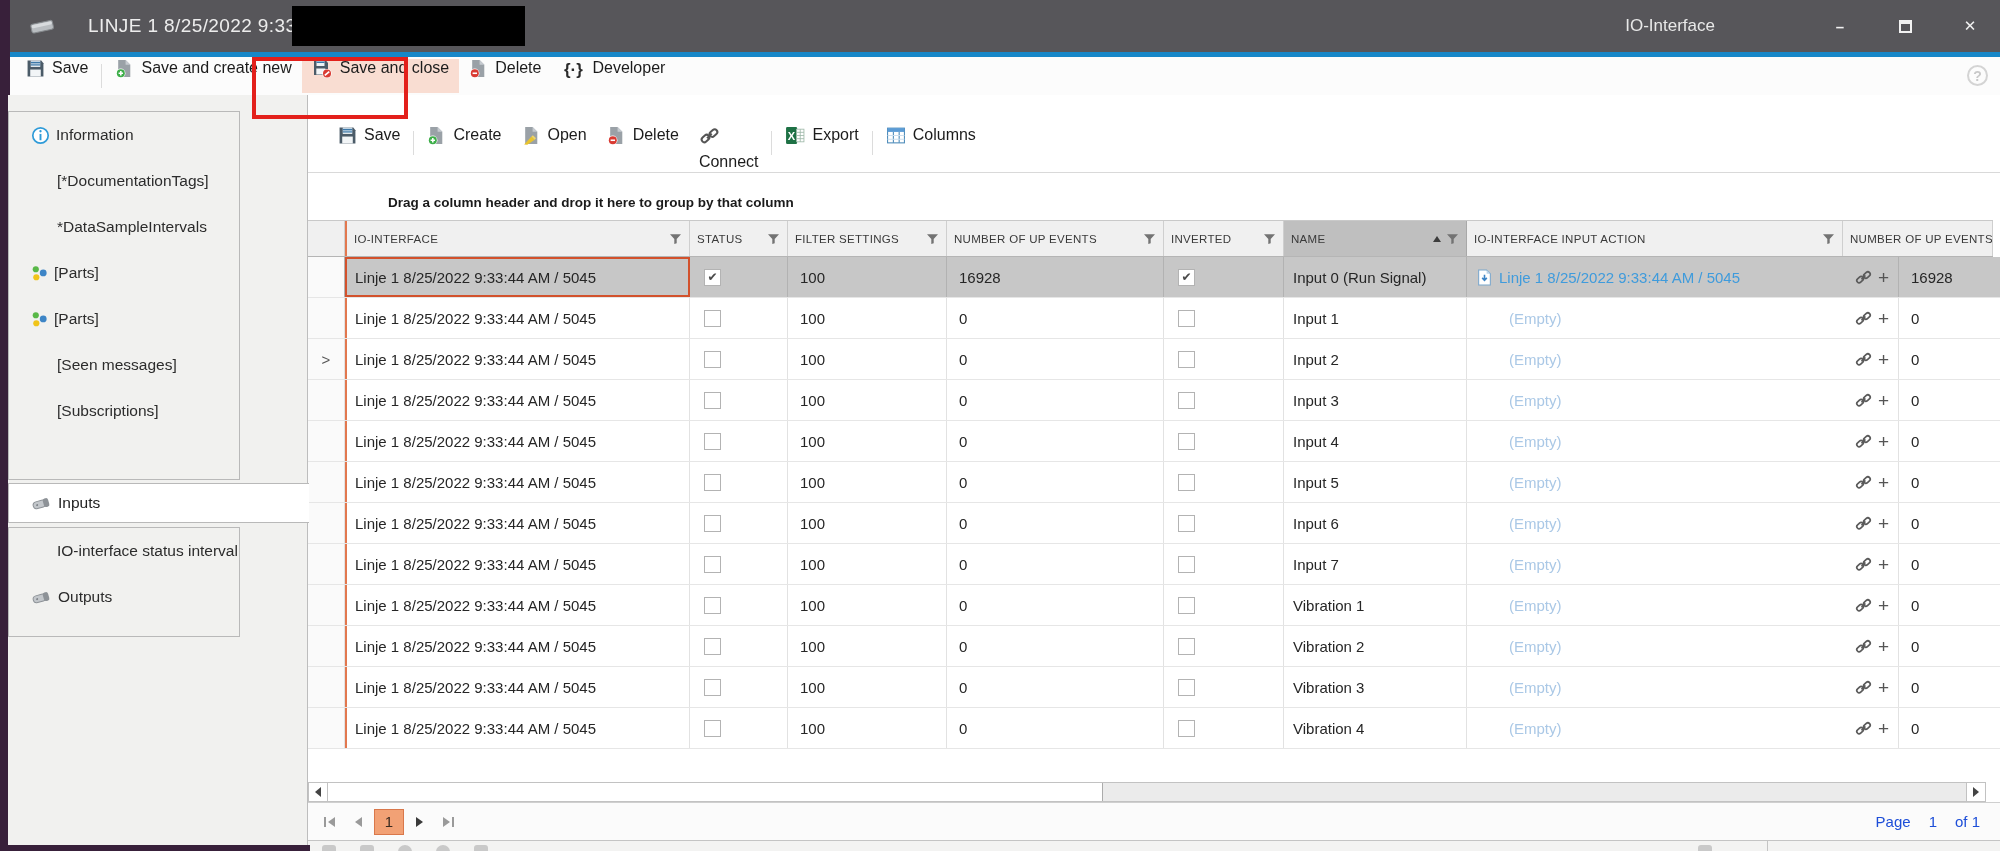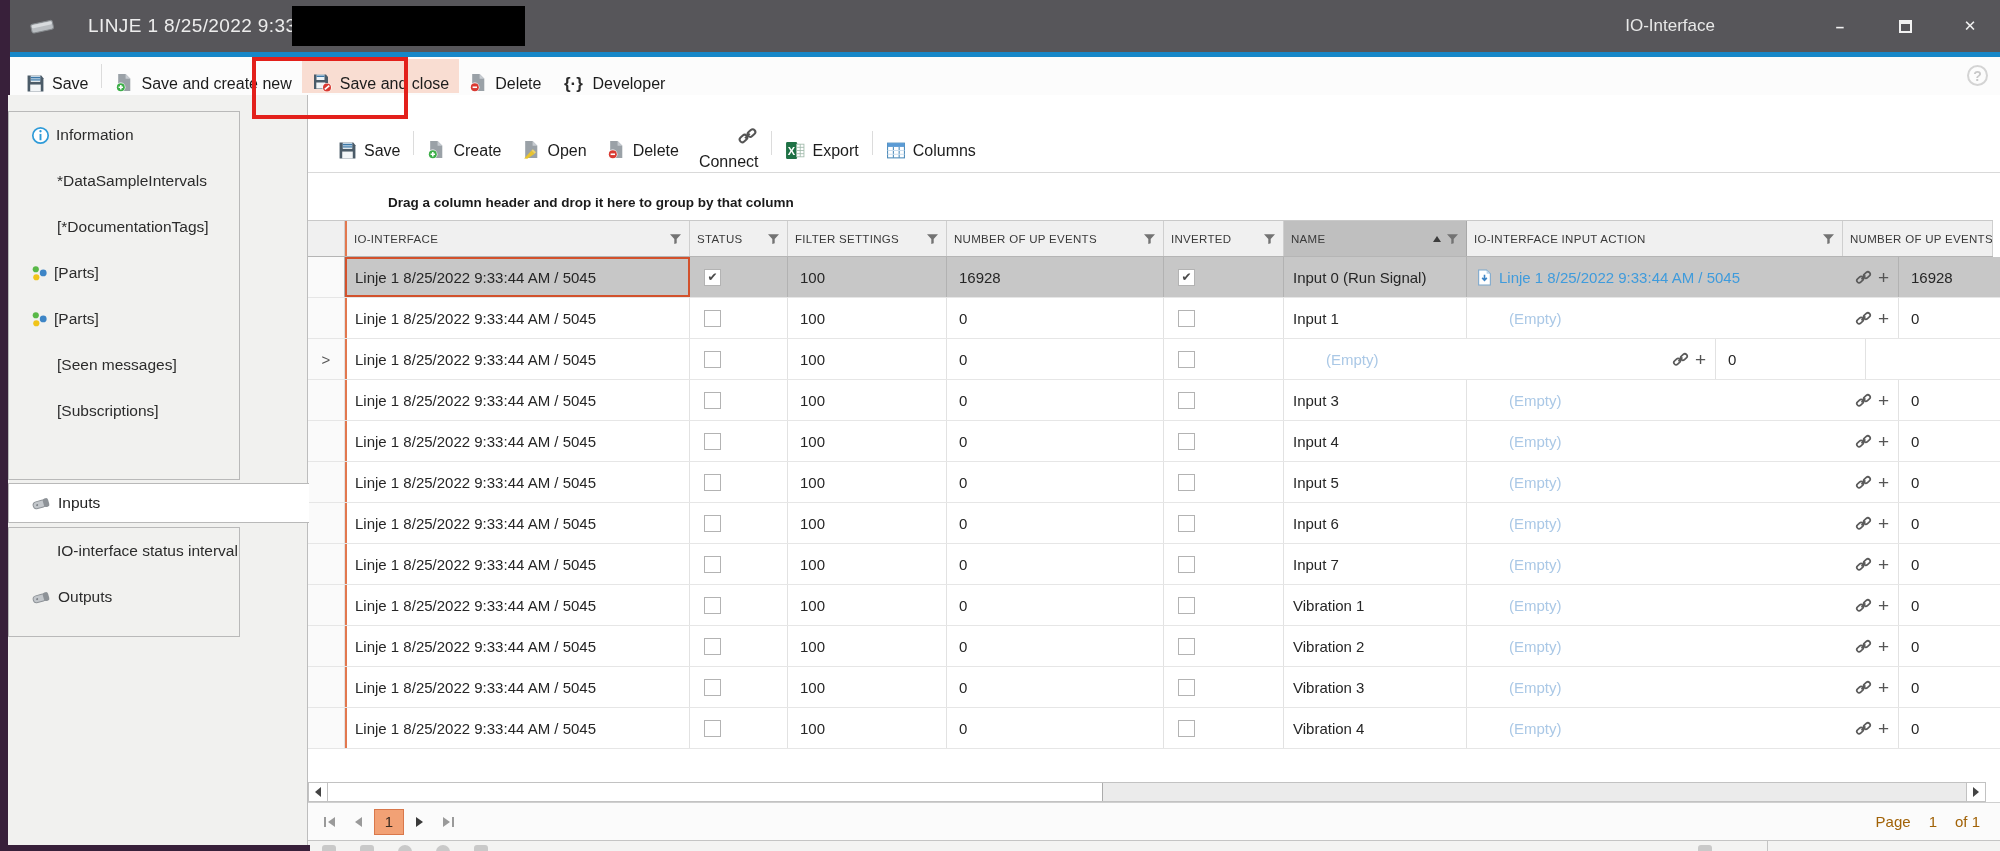--- a/index.html
+++ b/index.html
@@ -20,21 +20,21 @@
   .winbtn{position:absolute;top:0;width:44px;height:52px;display:flex;align-items:center;justify-content:center;color:#f2f2f2;font-size:15px;cursor:default;}
   .winbtn.min{left:1808px;font-weight:bold;}
   .winbtn.max{left:1873px;}
   .winbtn.close{left:1938px;font-weight:bold;}
   .maxglyph{width:13px;height:13px;border:2px solid #f2f2f2;border-top-width:4px;}
 
   .accent{position:absolute;left:10px;top:52px;right:0;height:5px;background:#1787c8;}
 
   
   .toolbar-main{position:absolute;left:10px;top:57px;right:0;height:38px;background:#fcfcfc;display:flex;align-items:center;padding-left:6px;}
-  .tbtn{display:flex;align-items:flex-end;gap:7px;height:34px;padding:0 10px;font-size:15.5px;color:#1c1c1c;cursor:default;}
+  .tbtn{display:flex;align-items:flex-start;gap:7px;height:34px;padding:0 10px;font-size:15.5px;color:#1c1c1c;cursor:default;}
   .tbtn svg{flex:0 0 auto;}
   .tsep{width:1px;height:24px;background:#dcdcdc;margin:0 3px;}
   .tbtn.highlighted{background:#f9ddd2;}
   .help-q{position:absolute;width:21px;height:21px;border:2px solid #d4d4d4;border-radius:50%;
           color:#c9c9c9;font-size:14px;font-weight:bold;display:flex;align-items:center;justify-content:center;}
   .help-top{right:12px;top:65px;}
   .help-grid{right:12px;top:135px;}
   .red-box{position:absolute;left:252px;top:57px;width:156px;height:62px;border:4px solid #e3201b;z-index:20;pointer-events:none;}
 
   
@@ -85,21 +85,21 @@
   
   .hscroll{position:absolute;left:0;top:687px;width:1678px;height:20px;background:#ebebeb;border:1px solid #c2c2c2;display:flex;}
   .sb-arrow{width:19px;height:18px;background:#fff;border-right:1px solid #c2c2c2;display:flex;align-items:center;justify-content:center;}
   .sb-arrow.right{border-right:none;border-left:1px solid #c2c2c2;margin-left:auto;}
   .sb-thumb{width:775px;height:18px;background:#fff;border-right:1px solid #ababab;}
   .pager{position:absolute;left:0;top:707px;right:0;height:38px;background:#fbfbfb;border-top:1px solid #cfcfcf;
          display:flex;align-items:center;padding:0 20px 0 8px;}
   .pg-btn{width:28px;height:28px;display:flex;align-items:center;justify-content:center;}
   .pg-num{width:30px;height:26px;background:#f2a175;border:1px solid #d9784b;display:flex;align-items:center;justify-content:center;
           font-size:15px;color:#3a2a20;margin:0 2px;}
-  .pg-right{margin-left:auto;font-size:15px;color:#a16207;display:flex;gap:18px;text-align:center;}
+  .pg-right{margin-left:auto;font-size:15px;color:#1d4ed8;display:flex;gap:18px;text-align:center;}
   .bottom-partial{position:absolute;left:0;top:745px;right:0;height:11px;background:#f3f3f2;border-top:1px solid #c4c4c4;overflow:hidden;}
   .bp-hint{position:absolute;top:4px;width:14px;height:14px;background:#c9c9c9;border-radius:3px;}
   .bp-line{position:absolute;top:0;width:1px;height:11px;background:#c4c4c4;}
 </style>
 </head>
 <body>
 
 <div id="screen">
   <div class="left-strip"></div>
 
@@ -191,24 +191,24 @@
           <span style="display: flex;">
             <svg width="19" height="19" viewBox="0 0 18 18">
               <circle cx="9" cy="9" r="7.3" fill="#fff" stroke="#2f9bd8" stroke-width="1.6"></circle>
               <rect x="8.1" y="7.5" width="1.8" height="6" fill="#2f9bd8"></rect>
               <circle cx="9" cy="5" r="1.1" fill="#2f9bd8"></circle>
             </svg>
           </span>
           <span>Information</span>
         </div>
         <div class="nav-item noicon">
+          <span>[*DocumentationTags]</span>
+        </div>
+        <div class="nav-item noicon">
           <span>*DataSampleIntervals</span>
-        </div>
-        <div class="nav-item noicon">
-          <span>[*DocumentationTags]</span>
         </div>
         <div class="nav-item">
           <span style="display: flex;">
             <svg width="17" height="17" viewBox="0 0 16 16">
               <circle cx="4.5" cy="4" r="2.9" fill="#58b847"></circle>
               <circle cx="5" cy="11.5" r="2.9" fill="#f0c419"></circle>
               <circle cx="11.5" cy="7.5" r="3.2" fill="#3d85c6"></circle>
             </svg>
           </span>
           <span>[Parts]</span>
@@ -506,20 +506,21 @@
           <div class="gcell indic" style="width: 37px;">&gt;</div>
           <div class="gcell io" style="width: 345px;">Linje 1  8/25/2022 9:33:44 AM / 5045</div>
           <div class="gcell" style="width: 98px;">
             <span class="cb"></span>
           </div>
           <div class="gcell num" style="width: 159px;">100</div>
           <div class="gcell num" style="width: 217px;">0</div>
           <div class="gcell" style="width: 120px;">
             <span class="cb"></span>
           </div>
+          <div class="gcell" style="width: 183px;">Input 2</div>
           <div class="gcell" style="width: 432px;">
             <span class="empty-txt empty-pad">(Empty)</span>
             <span class="action-icons">
               <span style="display: flex;">
                 <svg width="17" height="17" viewBox="0 0 20 20">
                   <g fill="none" stroke="#5a5a5a" stroke-width="2">
                     <rect x="1.8" y="9.8" width="8.4" height="5.4" rx="2.7" transform="rotate(-42 6 12.5)"></rect>
                     <rect x="9.8" y="4.4" width="8.4" height="5.4" rx="2.7" transform="rotate(-42 14 7.1)"></rect>
                     <path d="M7.6 12.2l4.6-4.6"></path>
                   </g>

